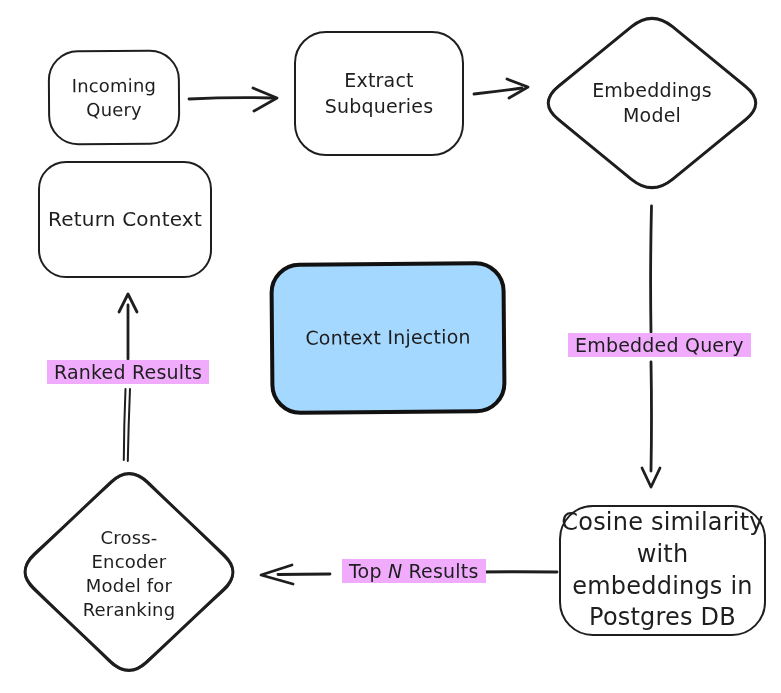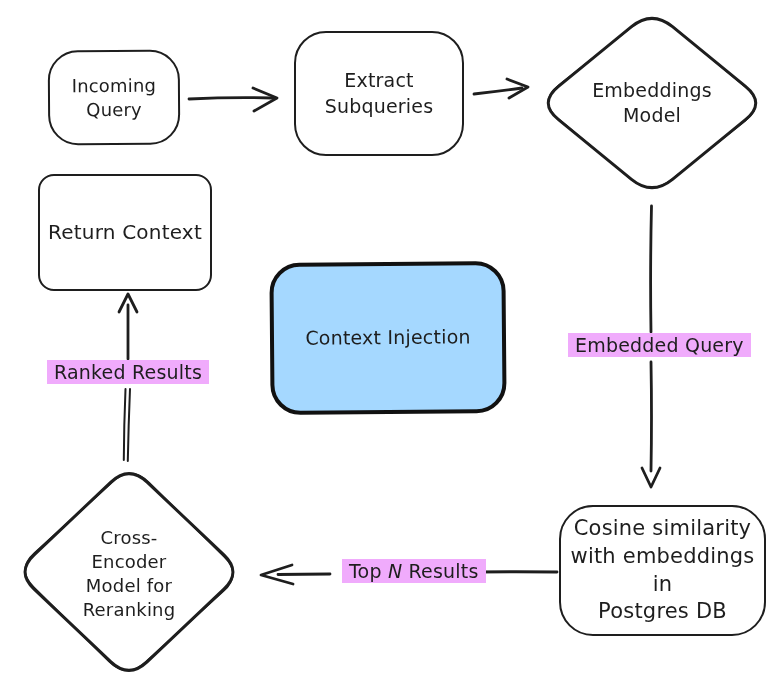--- a/index.html
+++ b/index.html
@@ -45,23 +45,23 @@
     position:absolute;
     background:#f0abfc;
     padding:1px 7px;
     font-size:19px;
     letter-spacing:.2px;
     white-space:nowrap;
   }
   .edge-label .var{font-style:italic;}
   .n-incoming   {left:48px;  top:50px;  width:132px; height:95px;  border-radius:30px; font-size:18px; transform:rotate(-0.4deg);}
   .n-extract    {left:294px; top:31px;  width:170px; height:125px; border-radius:32px; font-size:19px;}
-  .n-return     {left:38px;  top:174px; width:174px; height:117px; border-radius:16px; font-size:20px;}
+  .n-return     {left:38px;  top:161px; width:174px; height:117px; border-radius:28px; font-size:20px;}
   .n-context    {left:270px; top:262px; width:236px; height:152px; border-radius:30px; font-size:19px; transform:rotate(-0.5deg);}
-  .n-cosine     {left:559px; top:505px; width:207px; height:131px; border-radius:34px; font-size:21px;}
+  .n-cosine     {left:559px; top:505px; width:207px; height:131px; border-radius:34px; font-size:24px;}
   .l-embeddings {left:572px; top:68px;  width:160px; height:70px;  font-size:19px;}
   .l-cross      {left:49px;  top:524px; width:160px; height:100px; font-size:18px;}
   .el-embedded  {left:568px; top:333px;}
   .el-ranked    {left:47px;  top:360px;}
   .el-topn      {left:328px; top:559px;margin-left:14px;}
 </style>
 </head>
 <body>
 
 <div class="canvas">

